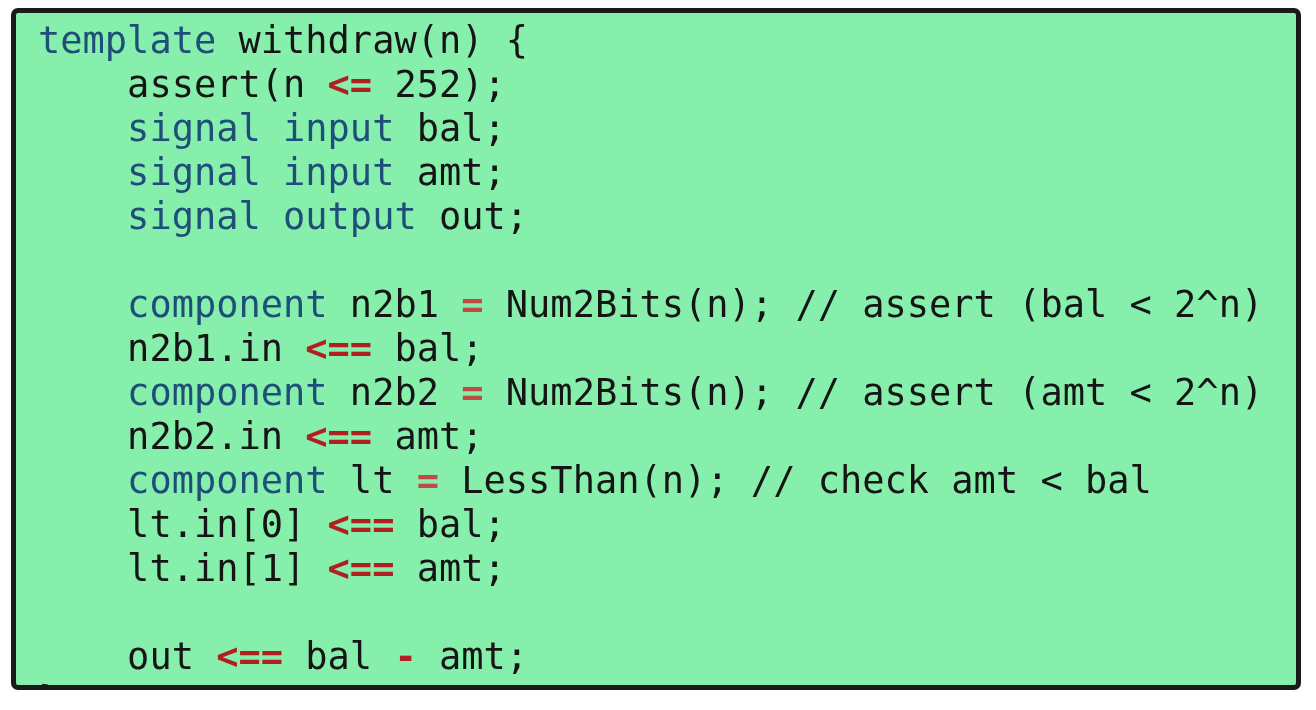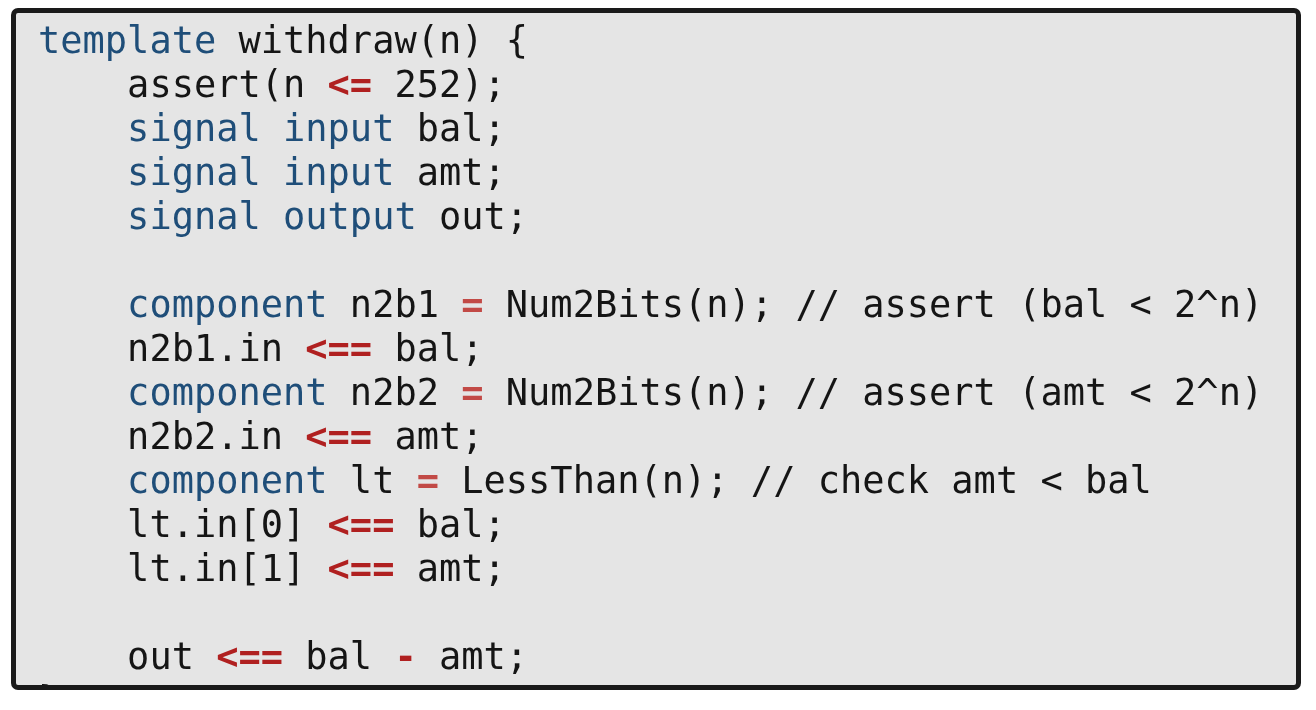--- a/index.html
+++ b/index.html
@@ -15,21 +15,21 @@
     overflow: hidden;
   }
 
   #code-figure {
     position: absolute;
     left: 11px;
     top: 8px;
     width: 1290px;
     height: 682px;
     box-sizing: border-box;
-    background: #e5e5e5;
+    background: #86efac;
     border: 5px solid #1a1a1a;
     border-radius: 7px;
     overflow: hidden;
   }
 
   
   #code-figure::before {
     content: "";
     position: absolute;
     inset: -5px;

